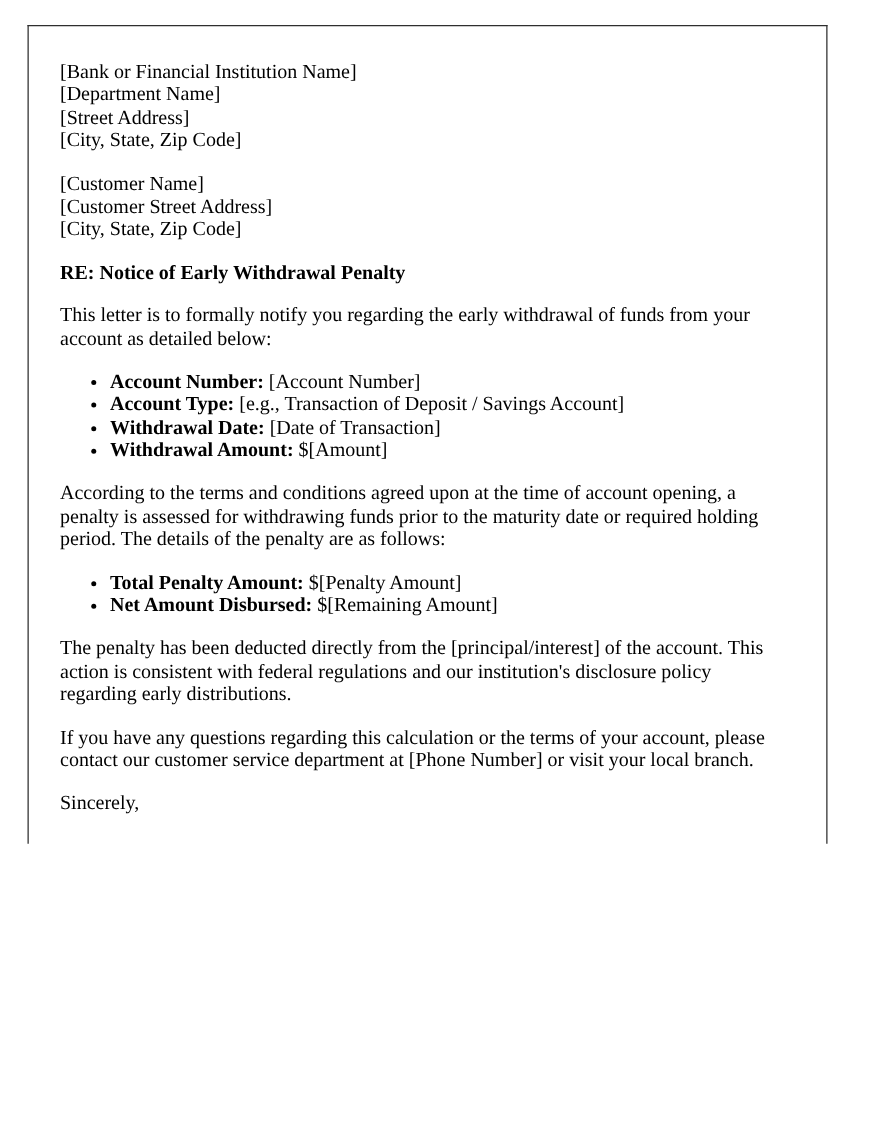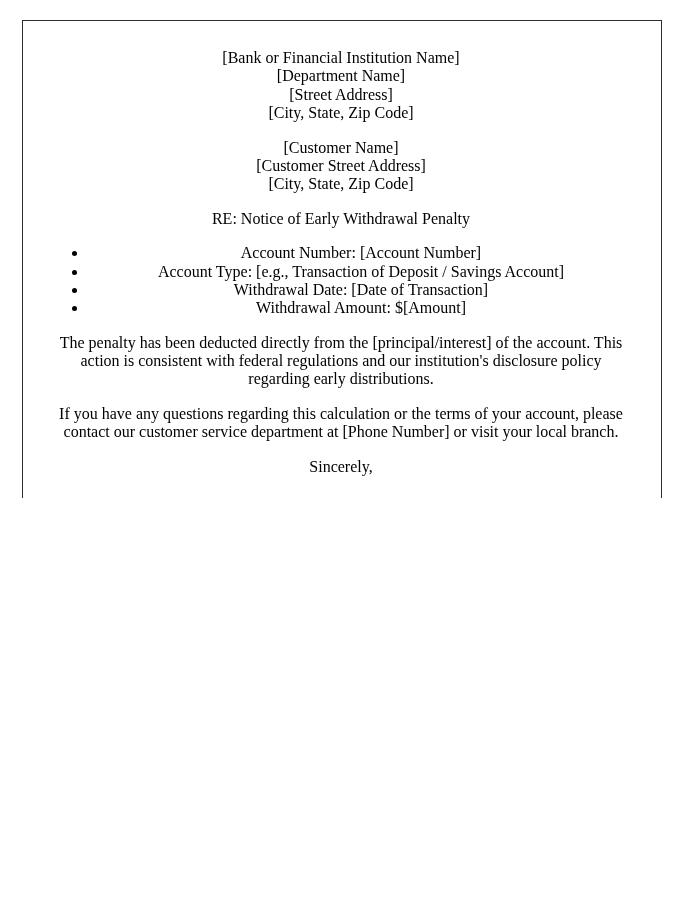--- a/index.html
+++ b/index.html
@@ -19,33 +19,32 @@
     color: #000000;
   }
   .letter-frame {
     box-sizing: border-box;
     margin: 20px 38px 0 22px;
     width: 640px;
     border: 1px solid #2e2e2e;
     border-bottom: none;
     padding: 12px 27px 6px 25px;
     background: #ffffff;
-    text-align: center;
   }
   .letter-frame p {
     margin: 16px 0;
   }
   .letter-frame ul {
     margin: 8px 0;
     padding-left: 40px;
   }
   .letter-frame li {
     margin: 0;
   }
-  b { font-weight: normal; }
+  b { font-weight: bold; }
 </style>
 </head>
 <body>
 
 <div class="page">
   <div class="letter-frame">
 
     <p>
       <span>[Bank or Financial Institution Name]</span><br>
       <span>[Department Name]</span><br>
@@ -56,41 +55,53 @@
 
     <p>
       <span>[Customer Name]</span><br>
       <span>[Customer Street Address]</span><br>
       <span>[City, State, Zip Code]</span>
     </p>
 
     <p><b>RE: Notice of Early Withdrawal Penalty</b></p>
 
 
+    <p>This letter is to formally notify you regarding the early withdrawal of funds from your account as detailed below:</p>
 
     <ul>
       <li>
         <b>Account Number:</b>
         <span>[Account Number]</span>
       </li>
       <li>
         <b>Account Type:</b>
         <span>[e.g., Transaction of Deposit / Savings Account]</span>
       </li>
       <li>
         <b>Withdrawal Date:</b>
         <span>[Date of Transaction]</span>
       </li>
       <li>
         <b>Withdrawal Amount:</b>
         <span>$[Amount]</span>
       </li>
     </ul>
 
+    <p>According to the terms and conditions agreed upon at the time of account opening, a penalty is assessed for withdrawing funds prior to the maturity date or required holding period. The details of the penalty are as follows:</p>
 
+    <ul>
+      <li>
+        <b>Total Penalty Amount:</b>
+        <span>$[Penalty Amount]</span>
+      </li>
+      <li>
+        <b>Net Amount Disbursed:</b>
+        <span>$[Remaining Amount]</span>
+      </li>
+    </ul>
 
     <p>The penalty has been deducted directly from the [principal/interest] of the account. This action is consistent with federal regulations and our institution's disclosure policy regarding early distributions.</p>
 
     <p>If you have any questions regarding this calculation or the terms of your account, please contact our customer service department at [Phone Number] or visit your local branch.</p>
 
     <p>Sincerely,</p>
 
 
   </div>
 </div>

